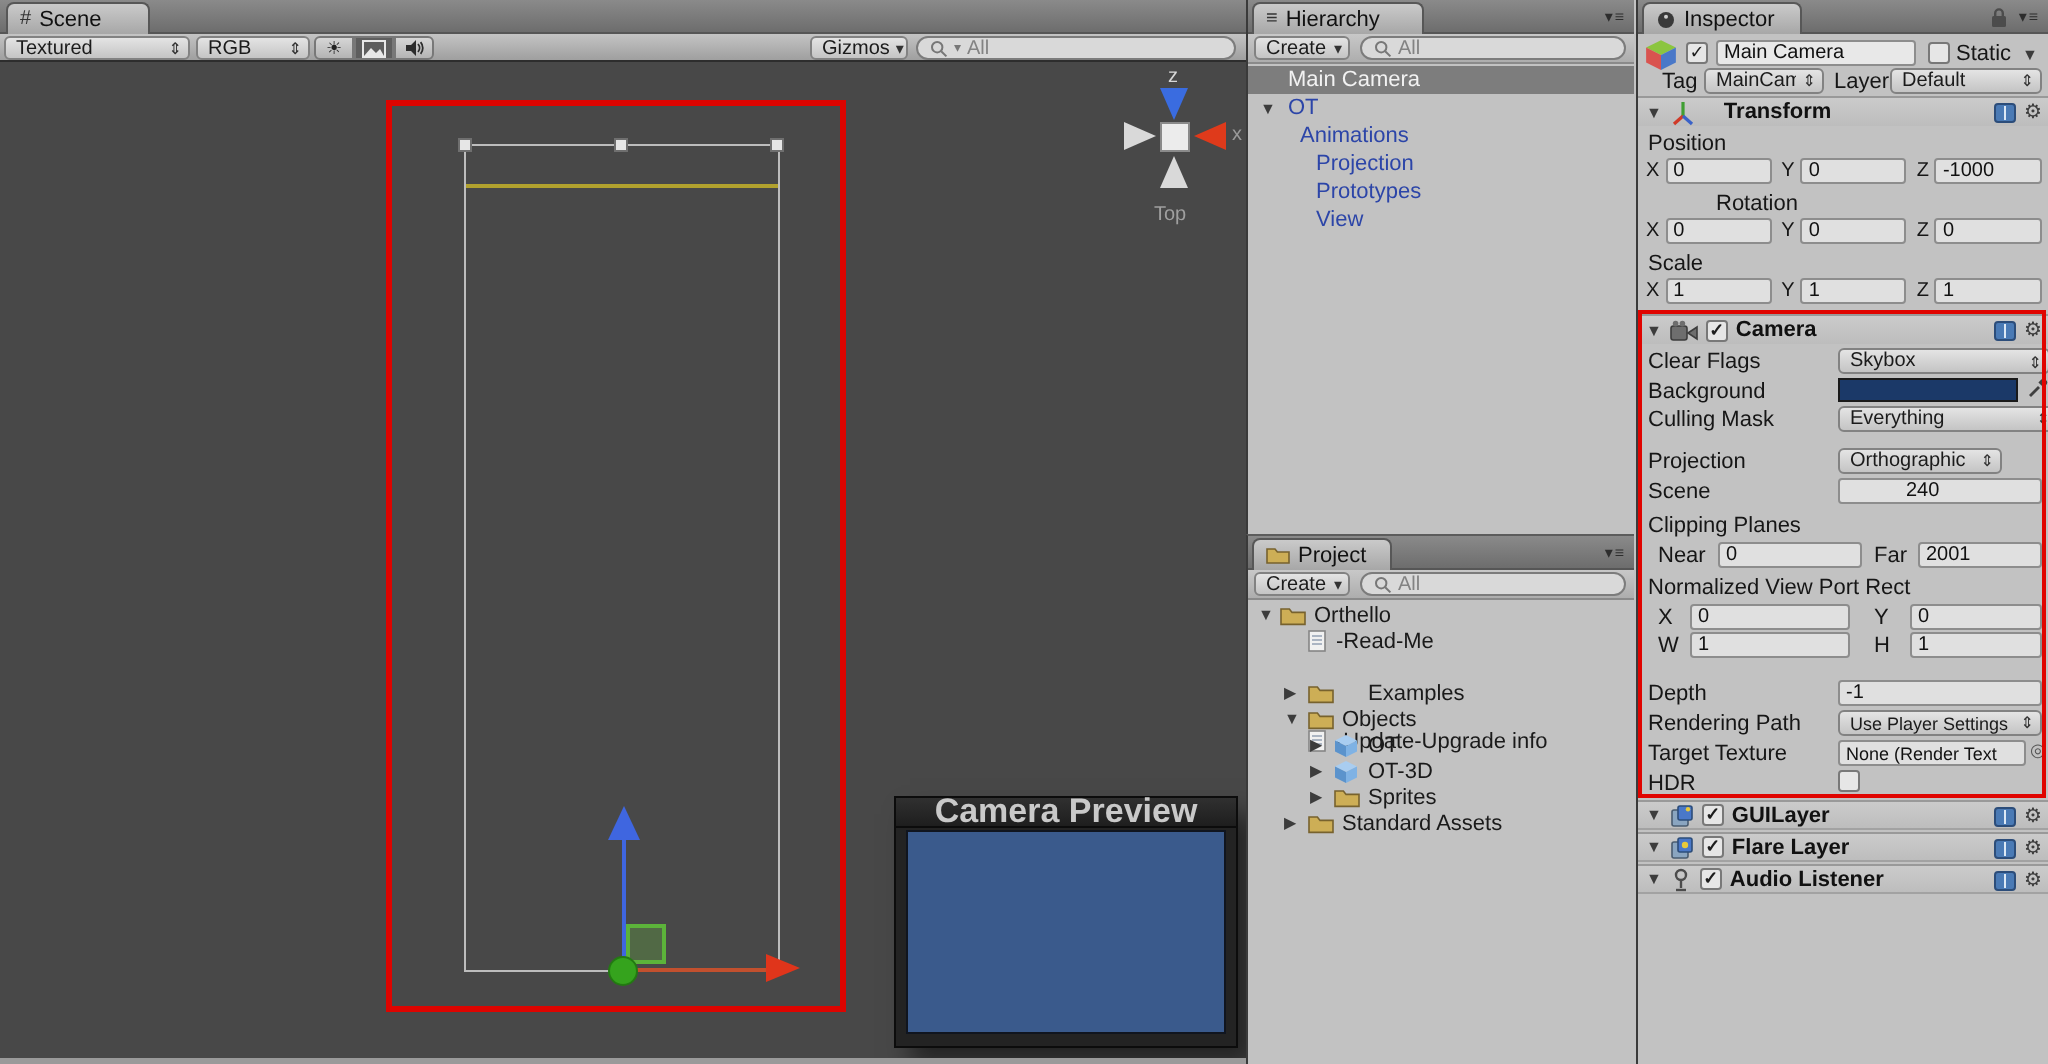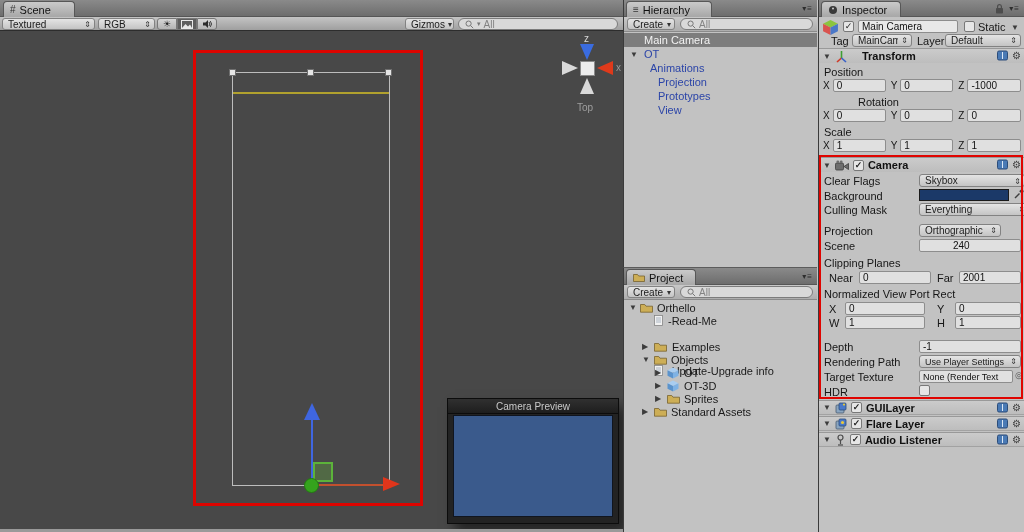--- a/index.html
+++ b/index.html
@@ -73,21 +73,21 @@
   #orient-w-cone { position:absolute; left:562px; top:61px; width:0; height:0;
     border-top:7px solid transparent; border-bottom:7px solid transparent; border-left:16px solid #d9d9d9; }
   #orient-s-cone { position:absolute; left:580px; top:78px; width:0; height:0;
     border-left:7px solid transparent; border-right:7px solid transparent; border-bottom:16px solid #d9d9d9; }
   .orient-label { position:absolute; font-size:10px; color:#c9c9c9; }
 
   
   #camera-preview { position:absolute; left:447px; top:398px; width:172px; height:126px;
     background:#232323; border:1px solid #0c0c0c; box-shadow:8px 9px 12px rgba(0,0,0,.5); }
   #camera-preview .cp-title { height:15px; display:flex; align-items:center; justify-content:center;
-    font-size:10px; font-weight:normal; color:#c9c9c9; background:linear-gradient(#303030,#1e1e1e);
+    font-size:17px; font-weight:bold; color:#c9c9c9; background:linear-gradient(#303030,#1e1e1e);
     border-bottom:1px solid #0c0c0c; }
   #camera-preview .cp-content { position:absolute; left:5px; right:5px; top:16px; bottom:6px;
     background:#3a5a8c; border:1px solid #10151f; }
 
   
   #hierarchy-panel { position:absolute; left:623px; top:0; width:194px; height:267px;
     background:#c2c2c2; border-left:1px solid #3a3a3a; }
   .hrow { position:absolute; left:0; right:0; height:14px; display:flex; align-items:center;
     font-size:11px; color:#1a1a1a; }
   .hrow.selected { background:#7d7d7d; color:#f2f2f2; }
@@ -313,21 +313,21 @@
       </span>
     <span class="ptext" style="left:44px;">-Update-Upgrade info</span>
   </div>
   <div class="prow" style="top:72px;">
     <span class="fold" style="left:18px;">▶</span>
     <span class="picon" style="left:30px;">
         <svg width="13" height="10">
           <path d="M0.5 1.5 h4.2 l1.3 1.7 h6.5 v6 h-12 z" fill="#cdae56" stroke="#77622e" stroke-width="0.8"></path>
         </svg>
       </span>
-    <span class="ptext" style="left:48px;">Examples</span>
+    <span class="ptext" style="left:60px;">Examples</span>
   </div>
   <div class="prow" style="top:85px;">
     <span class="fold" style="left:18px;">▼</span>
     <span class="picon" style="left:30px;">
         <svg width="13" height="10">
           <path d="M0.5 1.5 h4.2 l1.3 1.7 h6.5 v6 h-12 z" fill="#cdae56" stroke="#77622e" stroke-width="0.8"></path>
         </svg>
       </span>
     <span class="ptext" style="left:47px;">Objects</span>
   </div>

